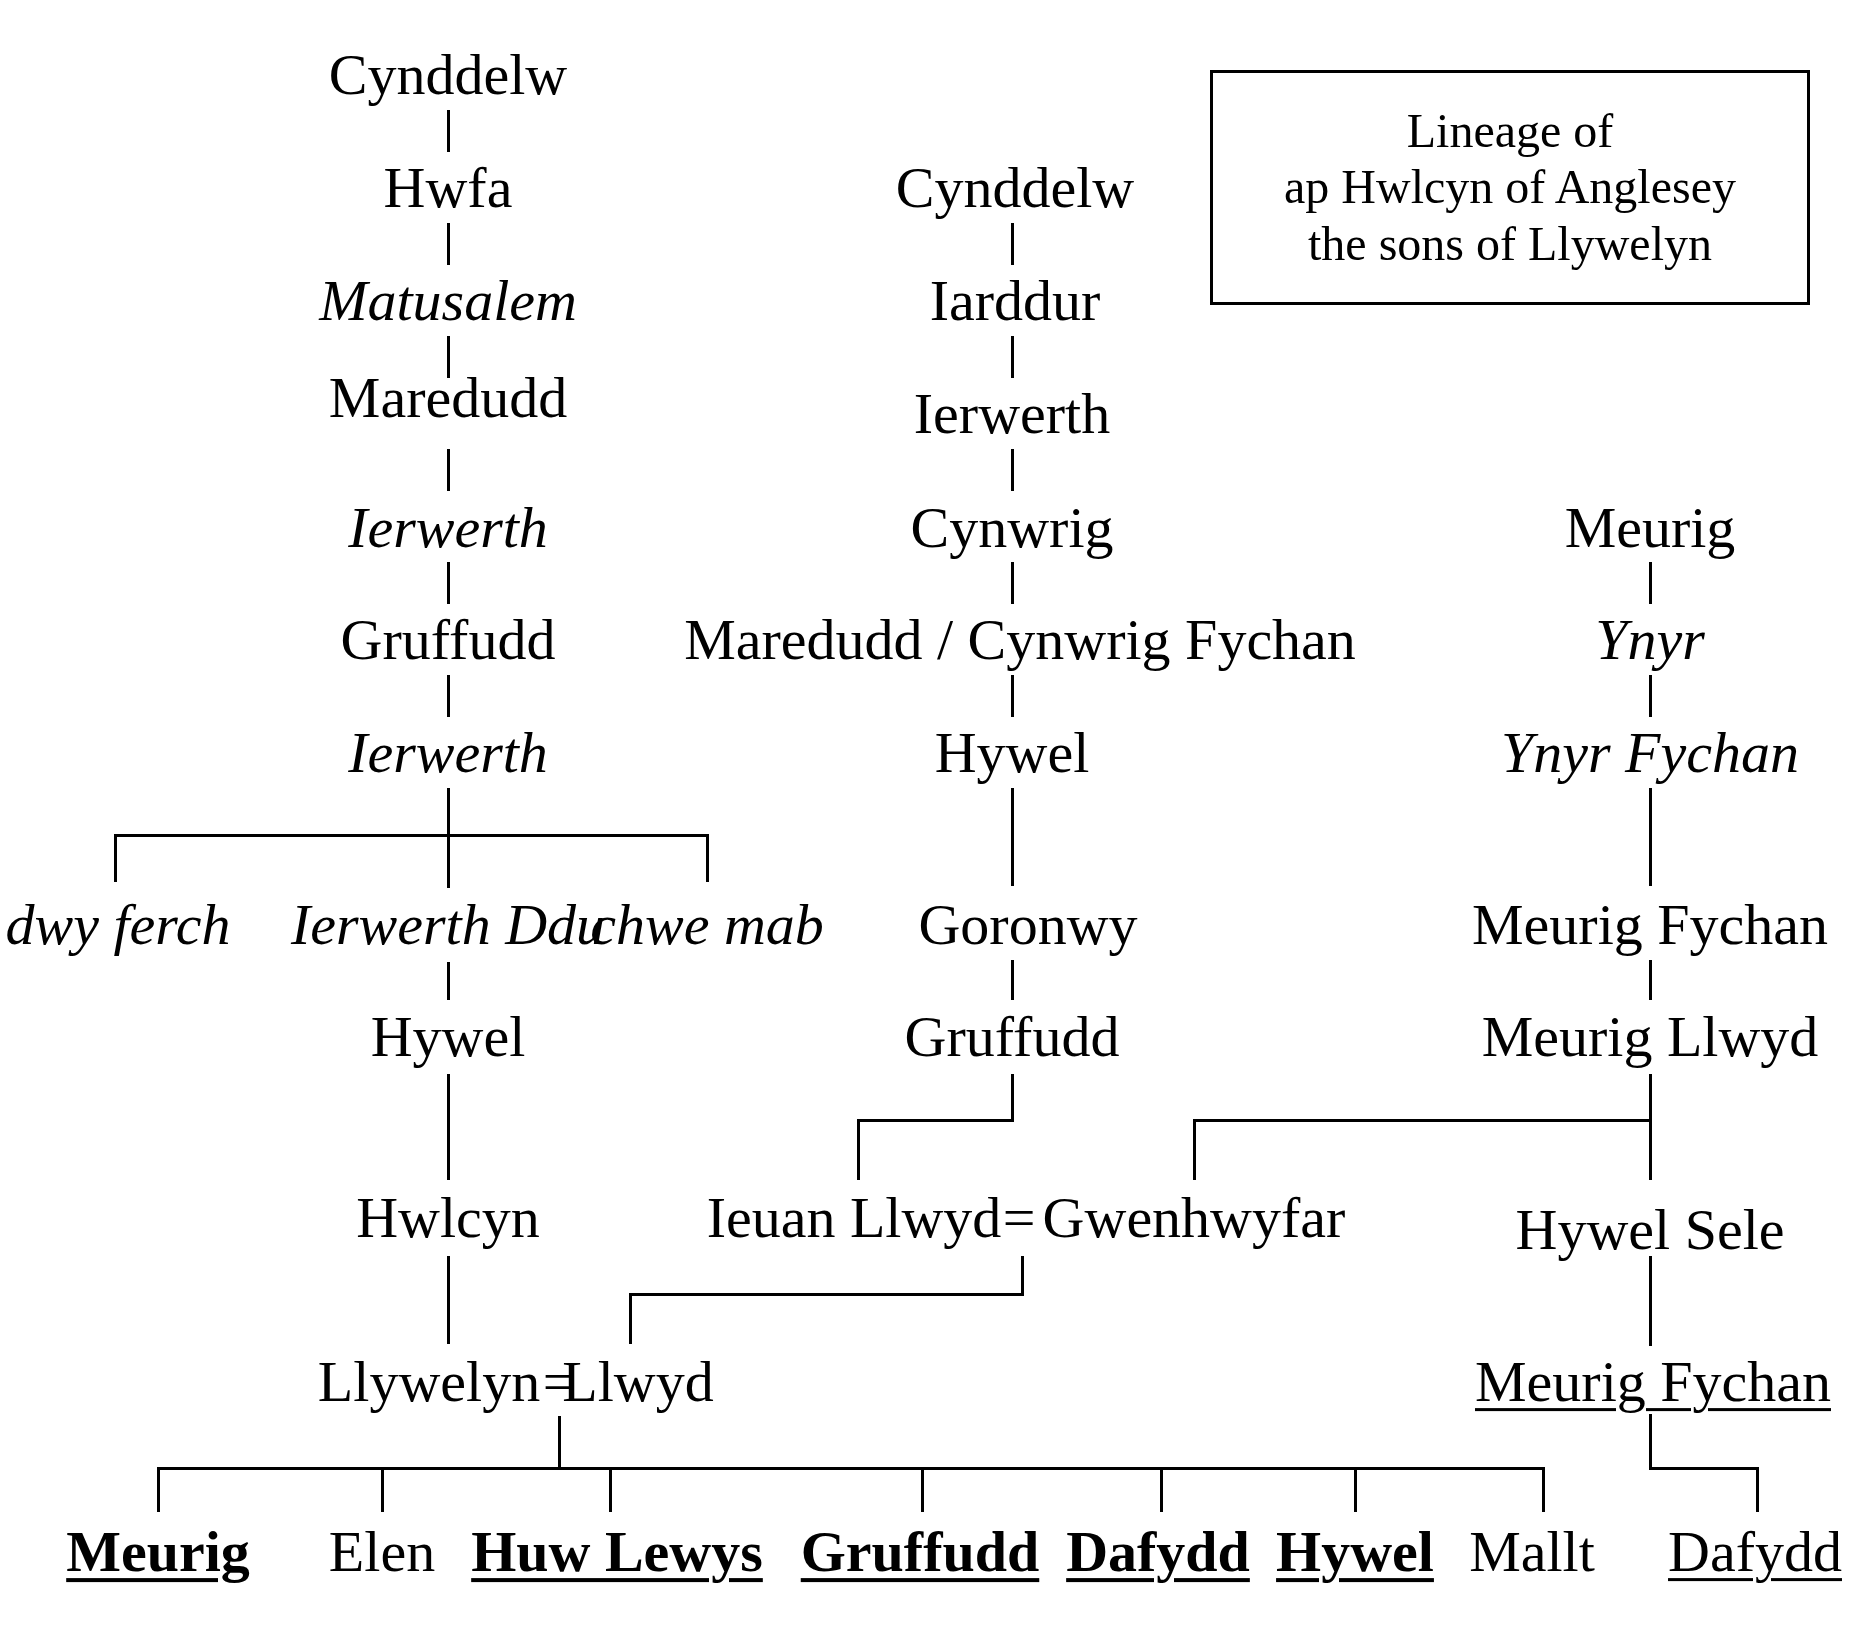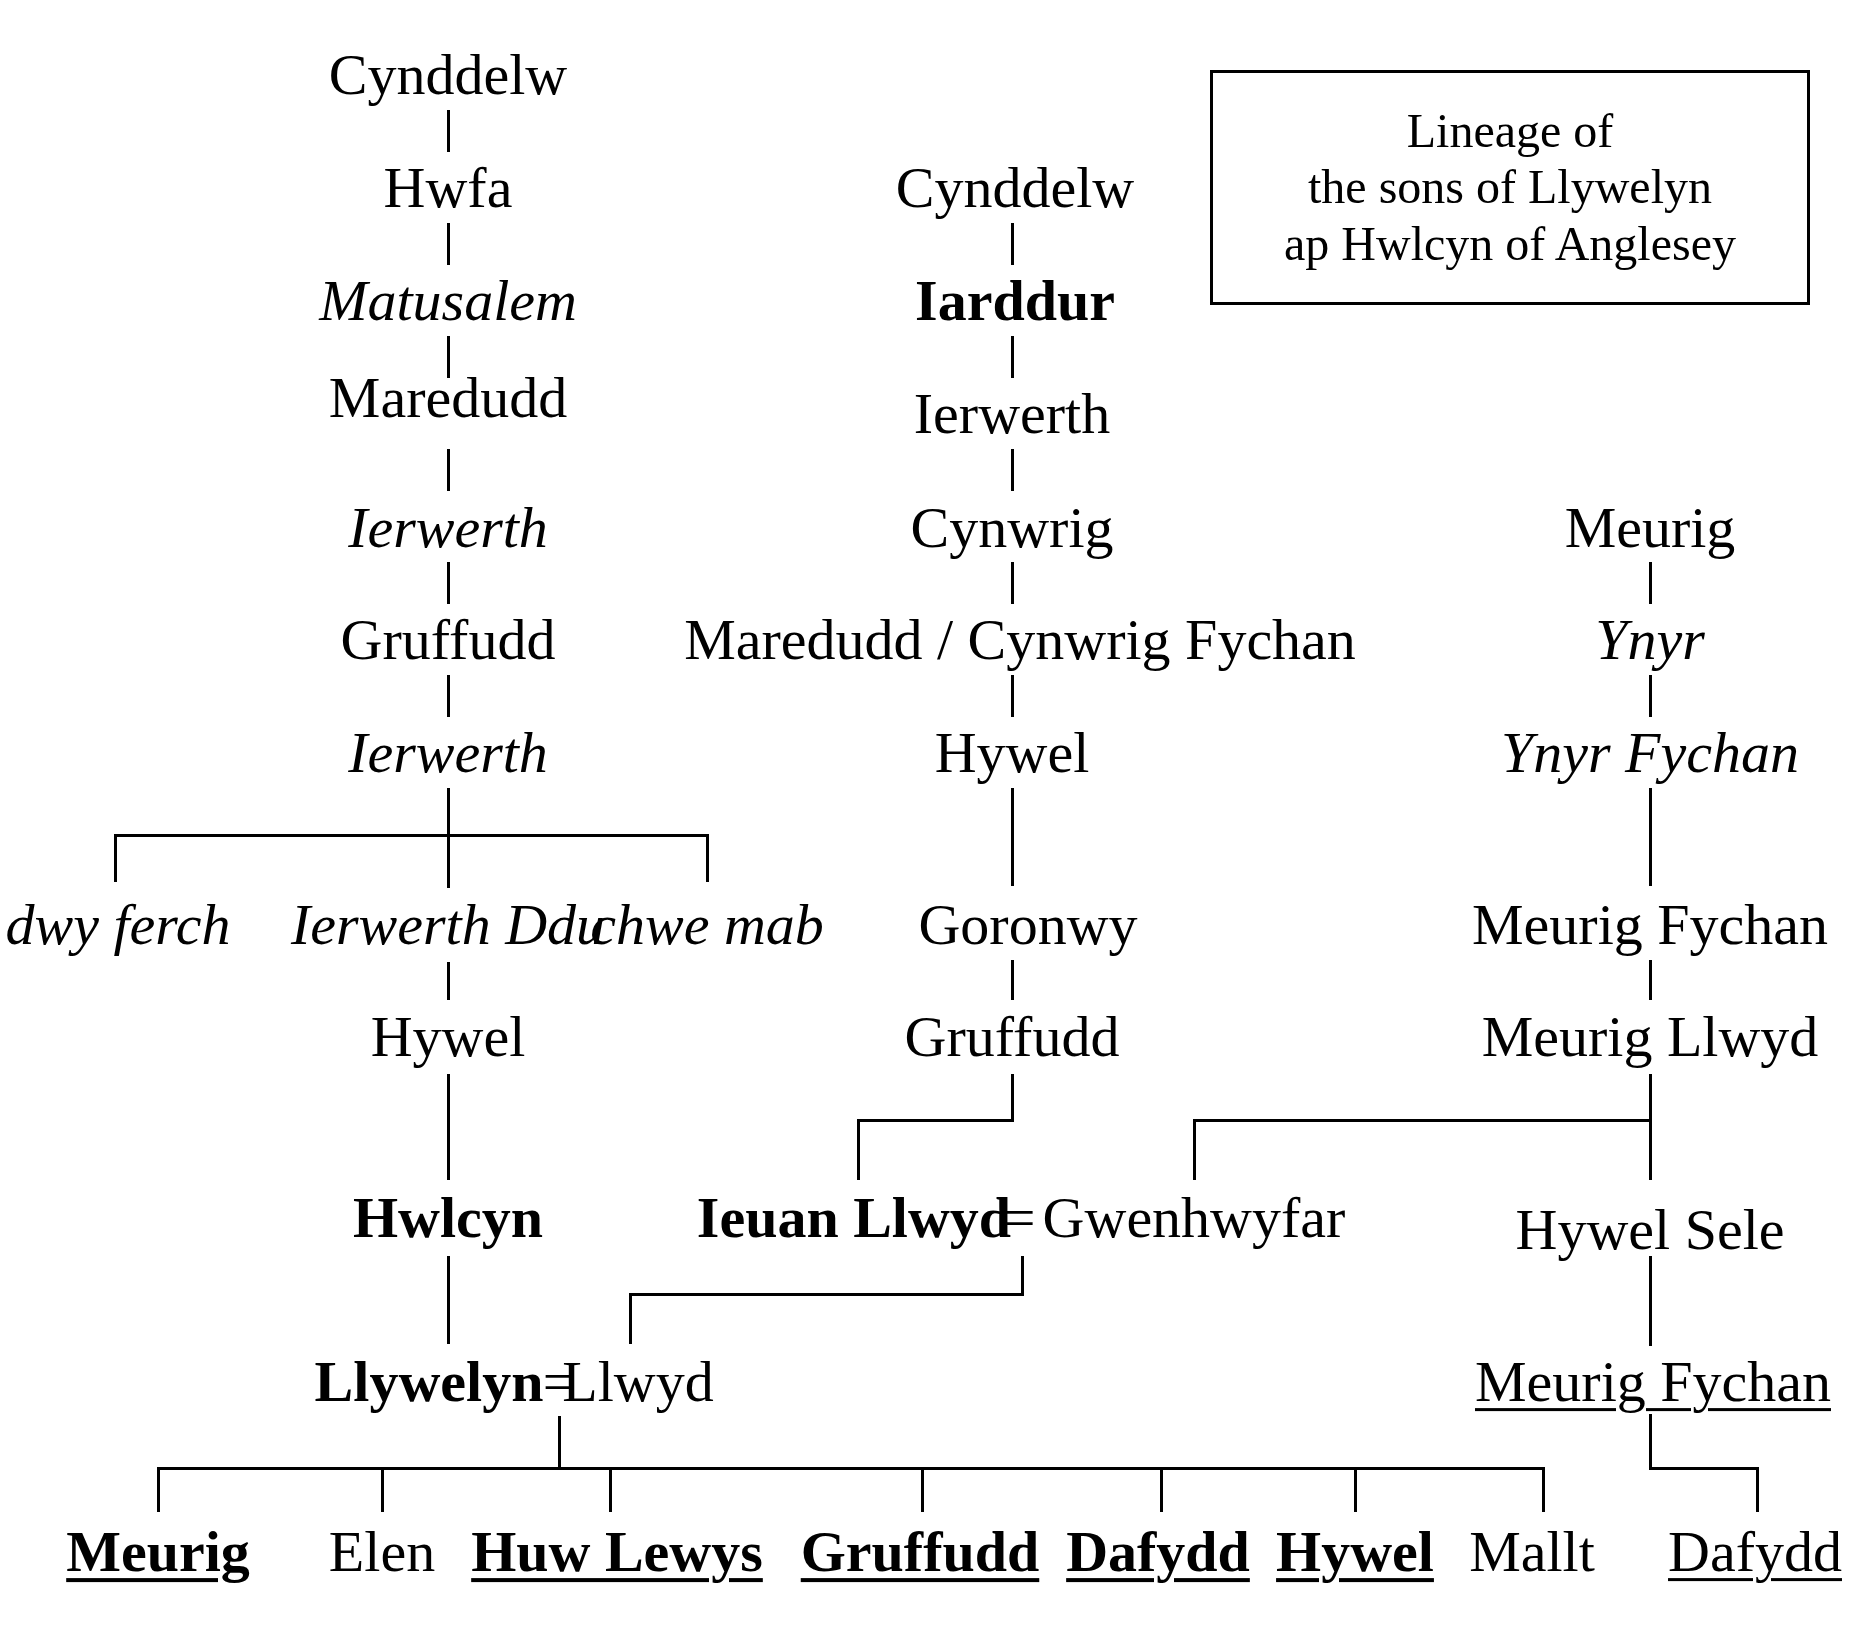--- a/index.html
+++ b/index.html
@@ -13,42 +13,42 @@
   }
   .node{
     position:absolute;
     transform:translate(-50%,-50%);
     font-size:58px;
     line-height:1.1;
     white-space:nowrap;
     color:#000;
   }
   .node.italic{font-style:italic;}
-  .node.bold{font-weight:bold;}
+  .node.bold{font-weight:normal;}
   .node.underline{text-decoration:underline;text-decoration-thickness:3px;text-underline-offset:7px;}
   .node.bold-underline{font-weight:bold;text-decoration:underline;text-decoration-thickness:4px;text-underline-offset:7px;}
   .line{position:absolute;background:#000;}
   #title-box{
     position:absolute;
     left:1210px;top:70px;width:600px;height:235px;
     border:3px solid #000;
     box-sizing:border-box;
     display:flex;flex-direction:column;justify-content:center;align-items:center;
     text-align:center;
     font-size:48px;line-height:1.18;
   }
 </style>
 </head>
 <body>
 
 <div id="stage">
   <div id="title-box">
     <div>Lineage of</div>
+    <div>ap Hwlcyn of Anglesey</div>
     <div>the sons of Llywelyn</div>
-    <div>ap Hwlcyn of Anglesey</div>
   </div>
 <span class="node regular" style="left: 448px; top: 75px;">Cynddelw</span>
     <span class="node regular" style="left: 448px; top: 188px;">Hwfa</span>
     <span class="node italic" style="left: 448px; top: 301px;">Matusalem</span>
     <span class="node regular" style="left: 448px; top: 398px;">Maredudd</span>
     <span class="node italic" style="left: 448px; top: 528px;">Ierwerth</span>
     <span class="node regular" style="left: 448px; top: 640px;">Gruffudd</span>
     <span class="node italic" style="left: 448px; top: 753px;">Ierwerth</span>
     <span class="node italic" style="left: 118px; top: 925px;">dwy ferch</span>
     <span class="node italic" style="left: 448px; top: 925px;">Ierwerth Ddu</span>

